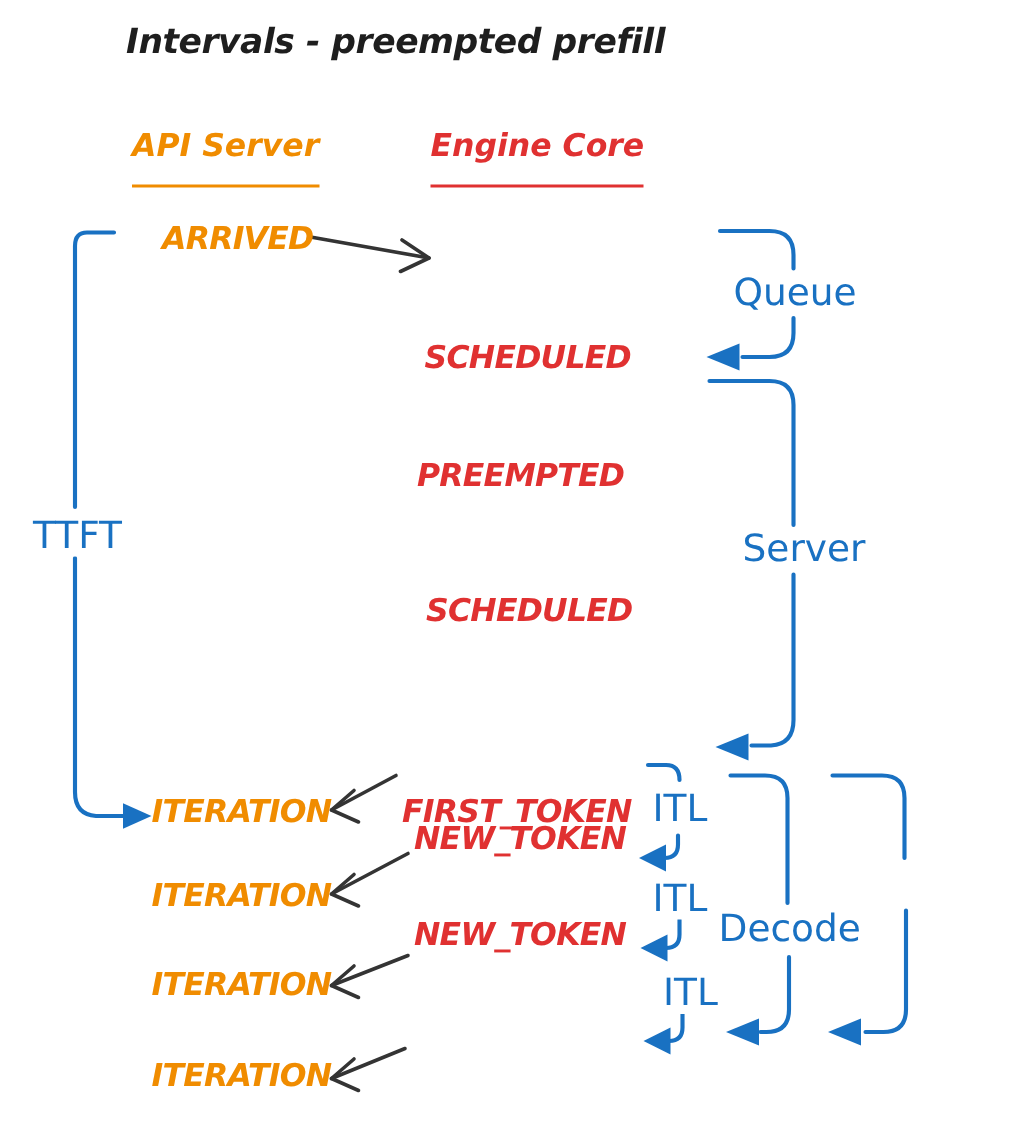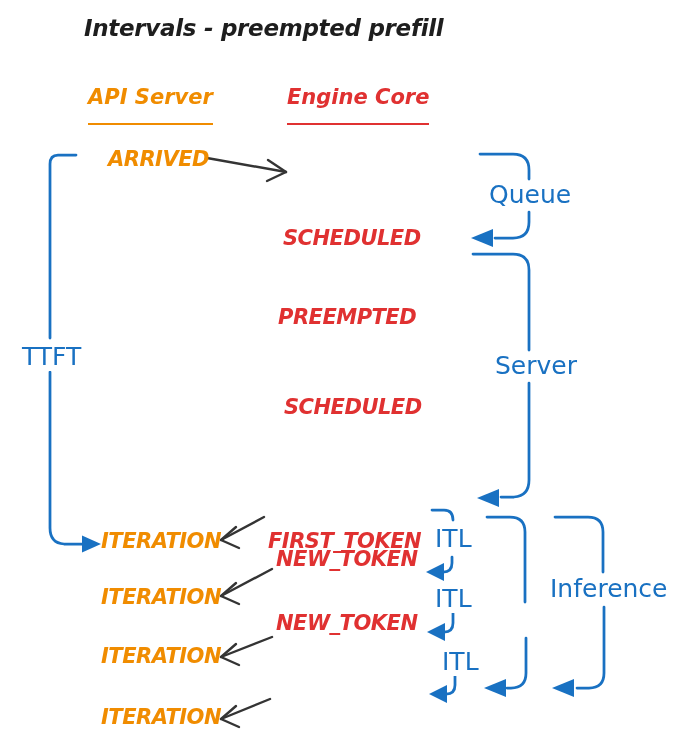--- a/index.html
+++ b/index.html
@@ -115,15 +115,15 @@
   <div class="lbl event red" style="left:268px;top:503px;margin-top:27px;">FIRST_TOKEN</div>
   <div class="lbl event red" style="left:276px;top:548px;">NEW_TOKEN</div>
   <div class="lbl event red" style="left:276px;top:612px;">NEW_TOKEN</div>
 
   <div class="lbl interval" style="left:20px;top:343px;text-align:center;">TTFT</div>
   <div class="lbl interval" style="left:487px;top:181px;">Queue</div>
   <div class="lbl interval" style="left:493px;top:352px;">Server</div>
   <div class="lbl interval" style="left:433px;top:525px;">ITL</div>
   <div class="lbl interval" style="left:433px;top:585px;">ITL</div>
   <div class="lbl interval" style="left:440px;top:648px;">ITL</div>
-  <div class="lbl interval" style="left:548px;top:575px;">Inference</div>
+  <div class="lbl interval" style="left:477px;top:605px;">Decode</div>
 
 </div>
 
 </body></html>

